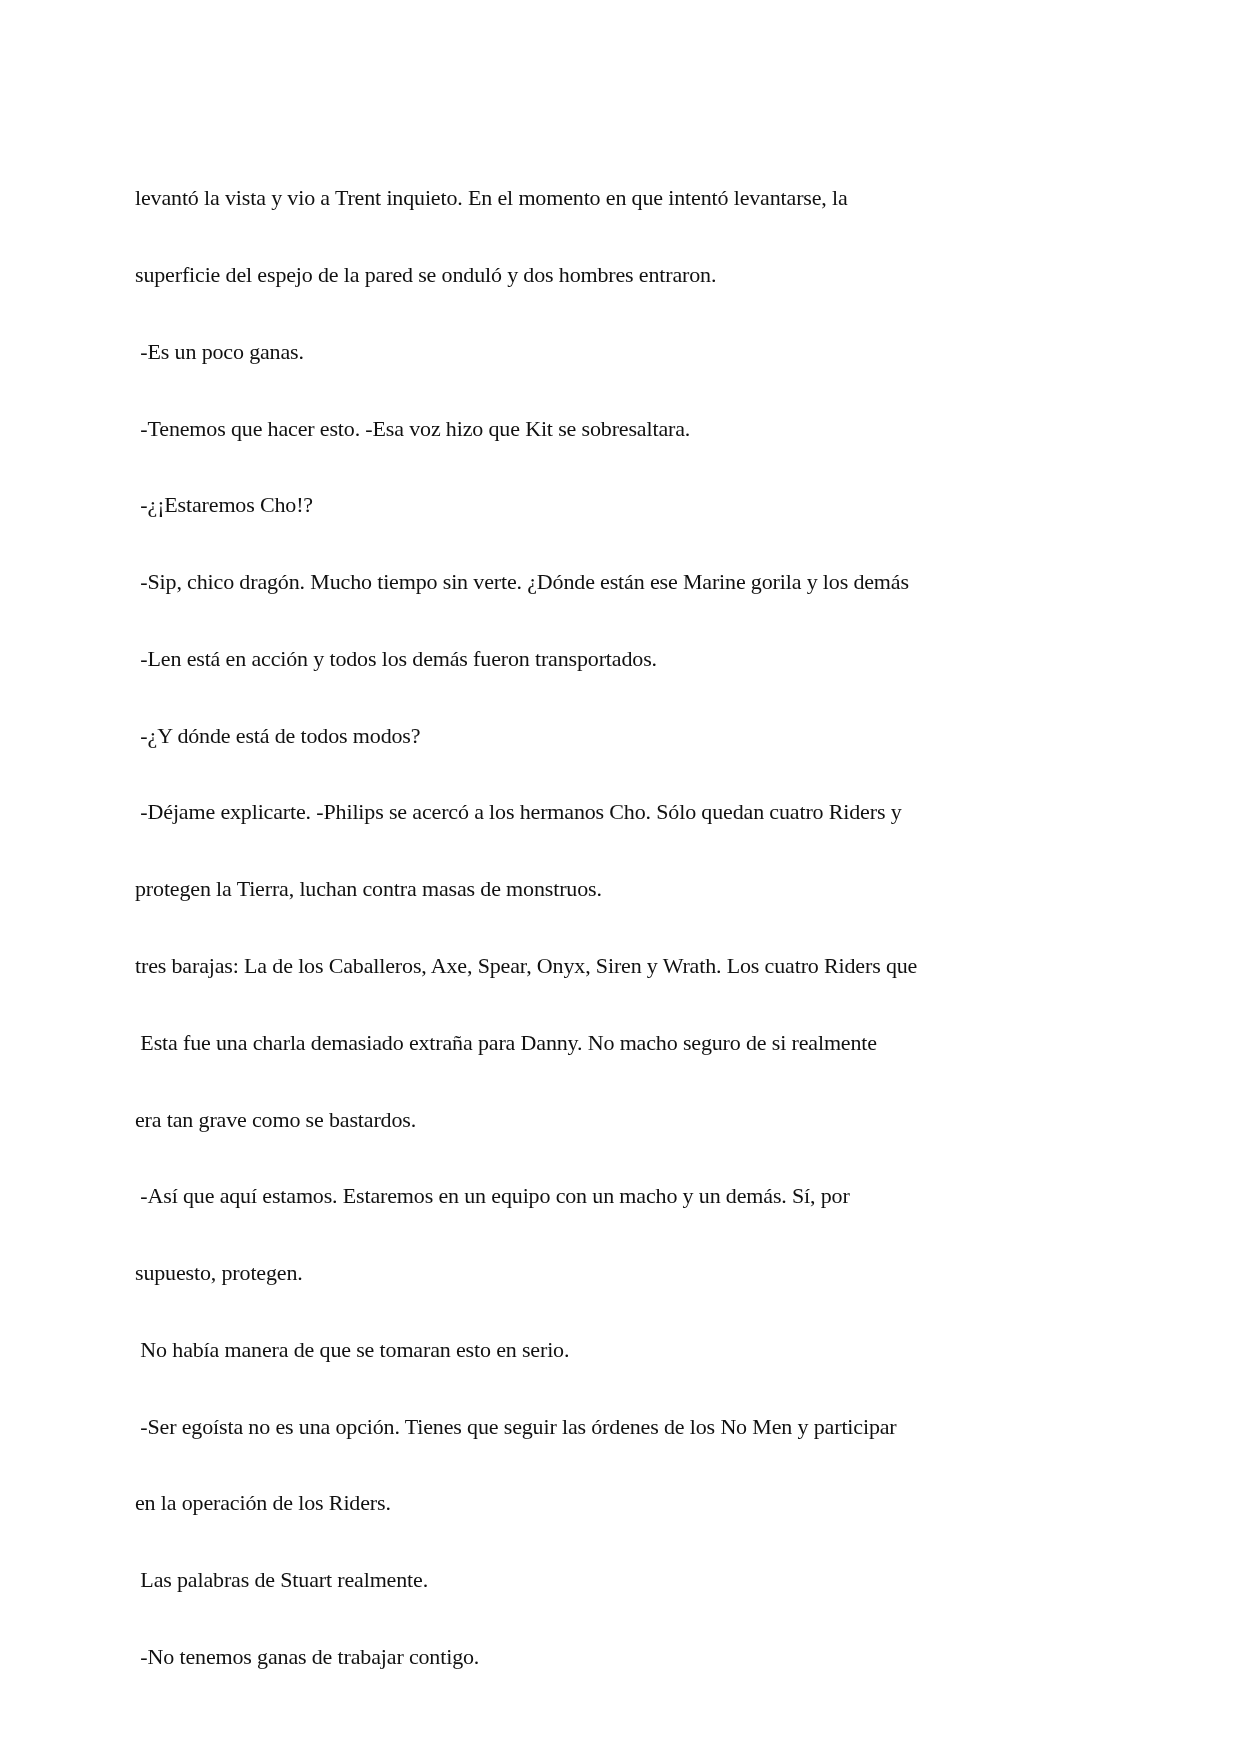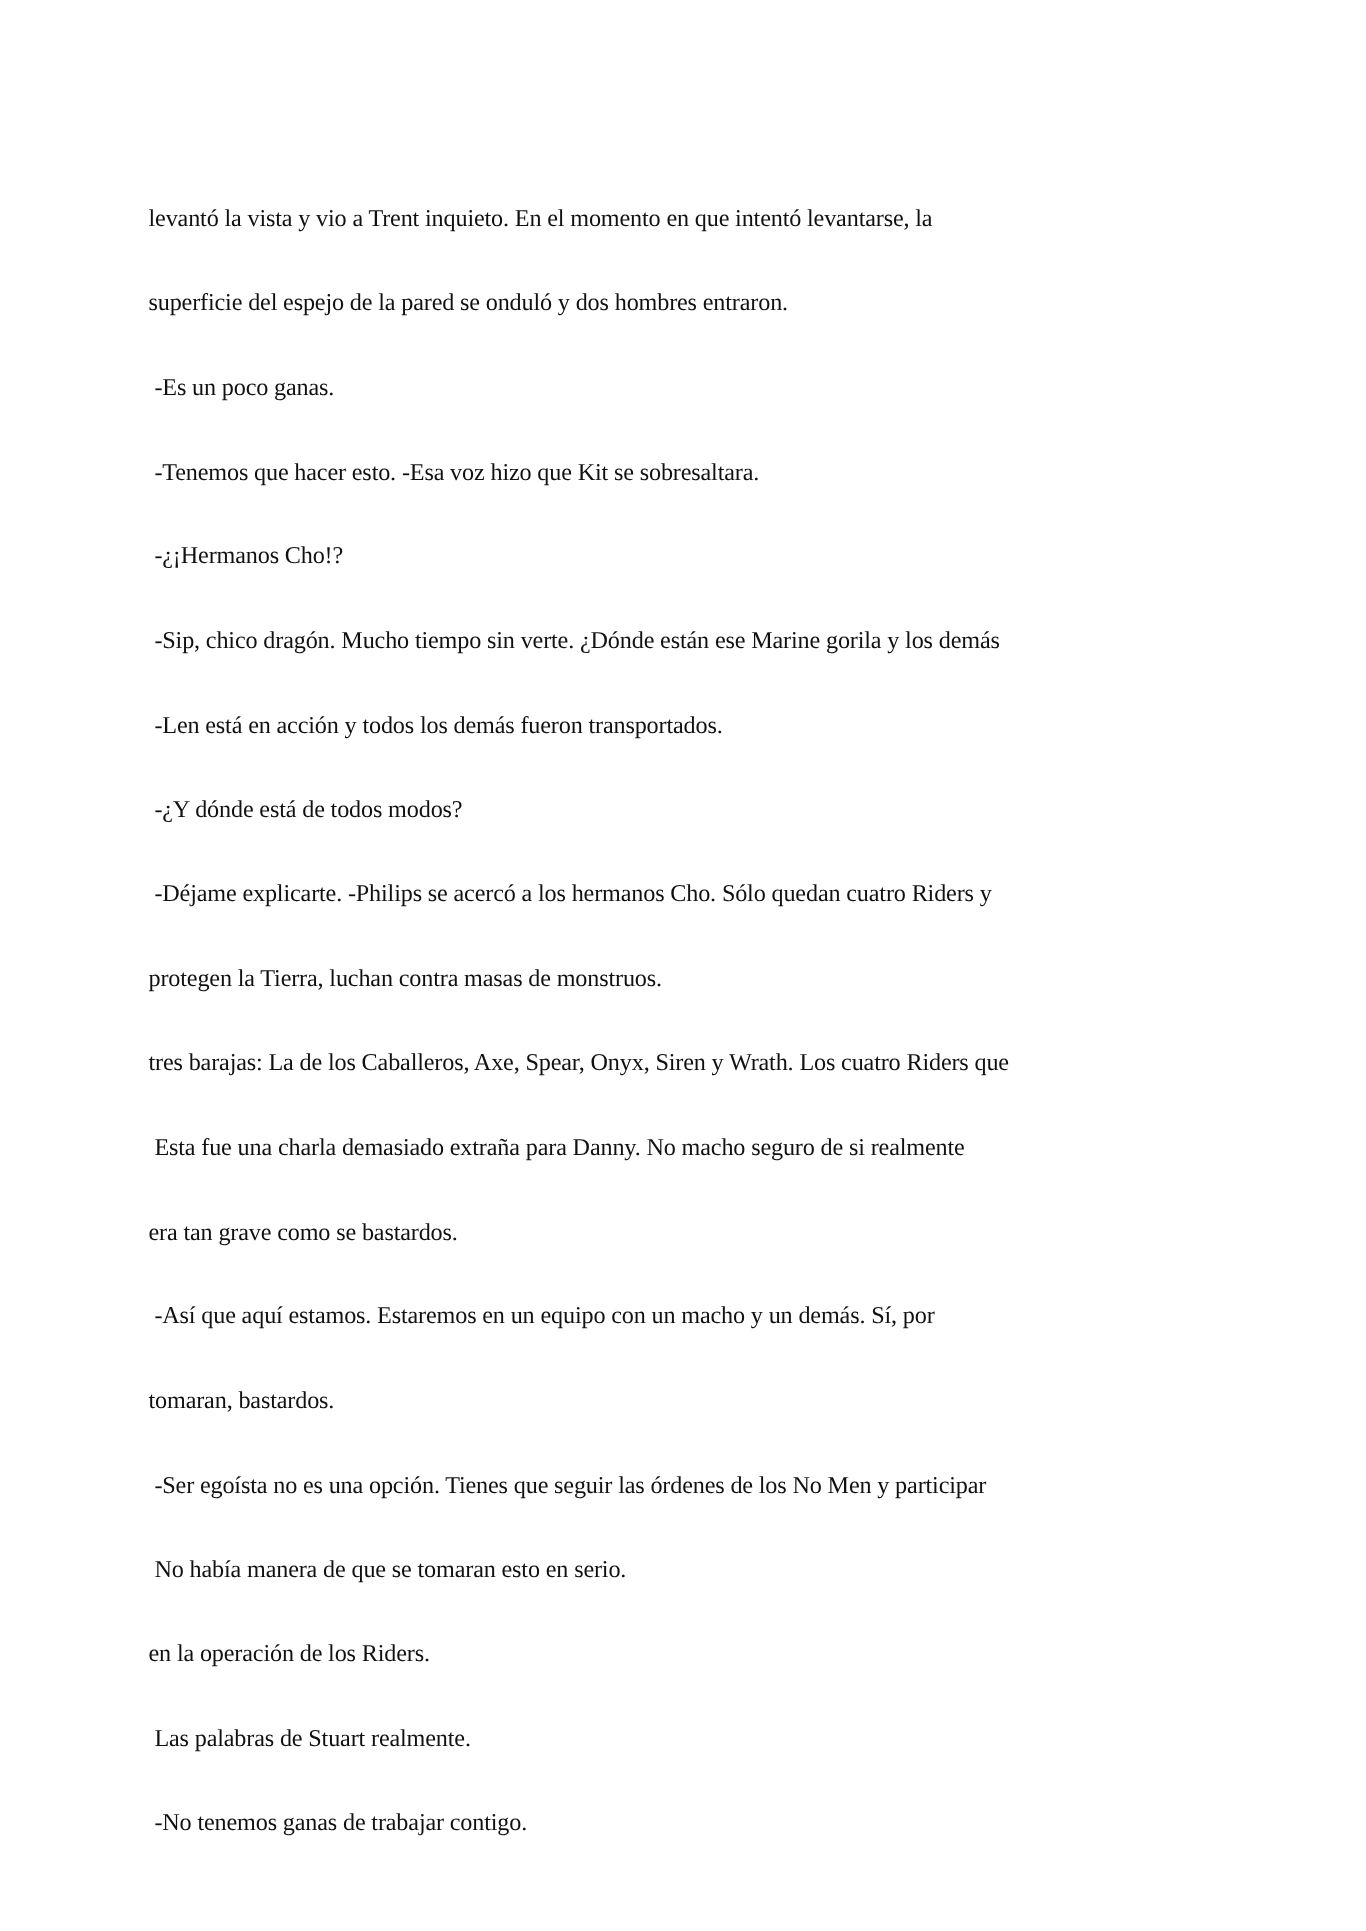--- a/index.html
+++ b/index.html
@@ -40,33 +40,33 @@
   </style>
 </head>
 <body>
 
 <div class="page">
   <div class="text-body">
     <span class="line">levantó la vista y vio a Trent inquieto. En el momento en que intentó levantarse, la</span>
     <span class="line">superficie del espejo de la pared se onduló y dos hombres entraron.</span>
     <span class="line"> -Es un poco ganas.</span>
     <span class="line"> -Tenemos que hacer esto. -Esa voz hizo que Kit se sobresaltara.</span>
-    <span class="line"> -¿¡Hermanos Cho!?</span>
+    <span class="line"> -¿¡Estaremos Cho!?</span>
     <span class="line"> -Sip, chico dragón. Mucho tiempo sin verte. ¿Dónde están ese Marine gorila y los demás</span>
     <span class="line"> -Len está en acción y todos los demás fueron transportados.</span>
     <span class="line"> -¿Y dónde está de todos modos?</span>
     <span class="line"> -Déjame explicarte. -Philips se acercó a los hermanos Cho. Sólo quedan cuatro Riders y</span>
     <span class="line">protegen la Tierra, luchan contra masas de monstruos.</span>
     <span class="line">tres barajas: La de los Caballeros, Axe, Spear, Onyx, Siren y Wrath. Los cuatro Riders que</span>
     <span class="line"> Esta fue una charla demasiado extraña para Danny. No macho seguro de si realmente</span>
     <span class="line">era tan grave como se bastardos.</span>
     <span class="line"> -Así que aquí estamos. Estaremos en un equipo con un macho y un demás. Sí, por</span>
-    <span class="line">tomaran, bastardos.</span>
+    <span class="line">supuesto, protegen.</span>
+    <span class="line"> No había manera de que se tomaran esto en serio.</span>
     <span class="line"> -Ser egoísta no es una opción. Tienes que seguir las órdenes de los No Men y participar</span>
-    <span class="line"> No había manera de que se tomaran esto en serio.</span>
     <span class="line">en la operación de los Riders.</span>
     <span class="line"> Las palabras de Stuart realmente.</span>
     <span class="line"> -No tenemos ganas de trabajar contigo.</span>
     
     
     
     
     
     
     

